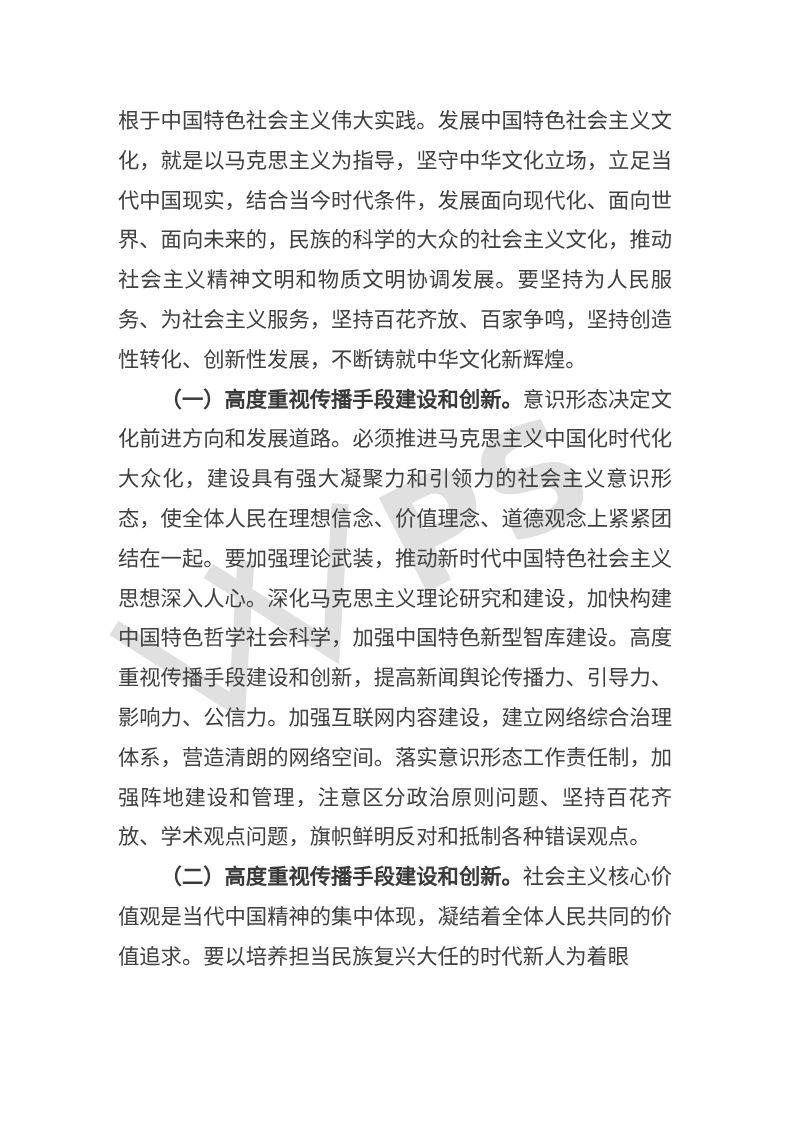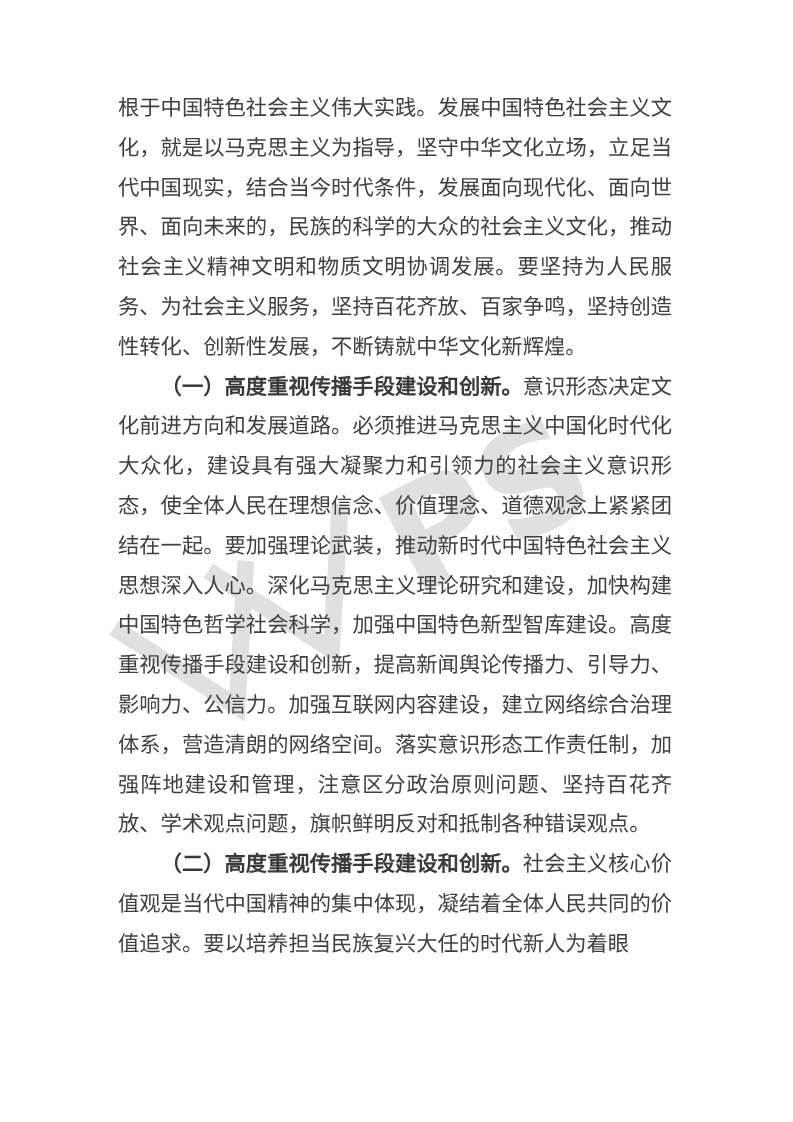--- a/index.html
+++ b/index.html
@@ -28,21 +28,21 @@
   }
   .watermark svg { display: block; width: 100%; height: 100%; }
   .wm-ps-text {
     font-family: "DejaVu Sans", "Liberation Sans", sans-serif;
     font-weight: bold;
   }
   
   .content {
     position: absolute;
     left: 118px;
-    top: 88px;
+    top: 101px;
     width: 554px;
     z-index: 1;
     color: #404040;
     font-size: 21.3px;
     line-height: 39.8px;
     text-align: justify;
     text-justify: inter-ideograph;
   }
   .content p {
     margin: 0;

